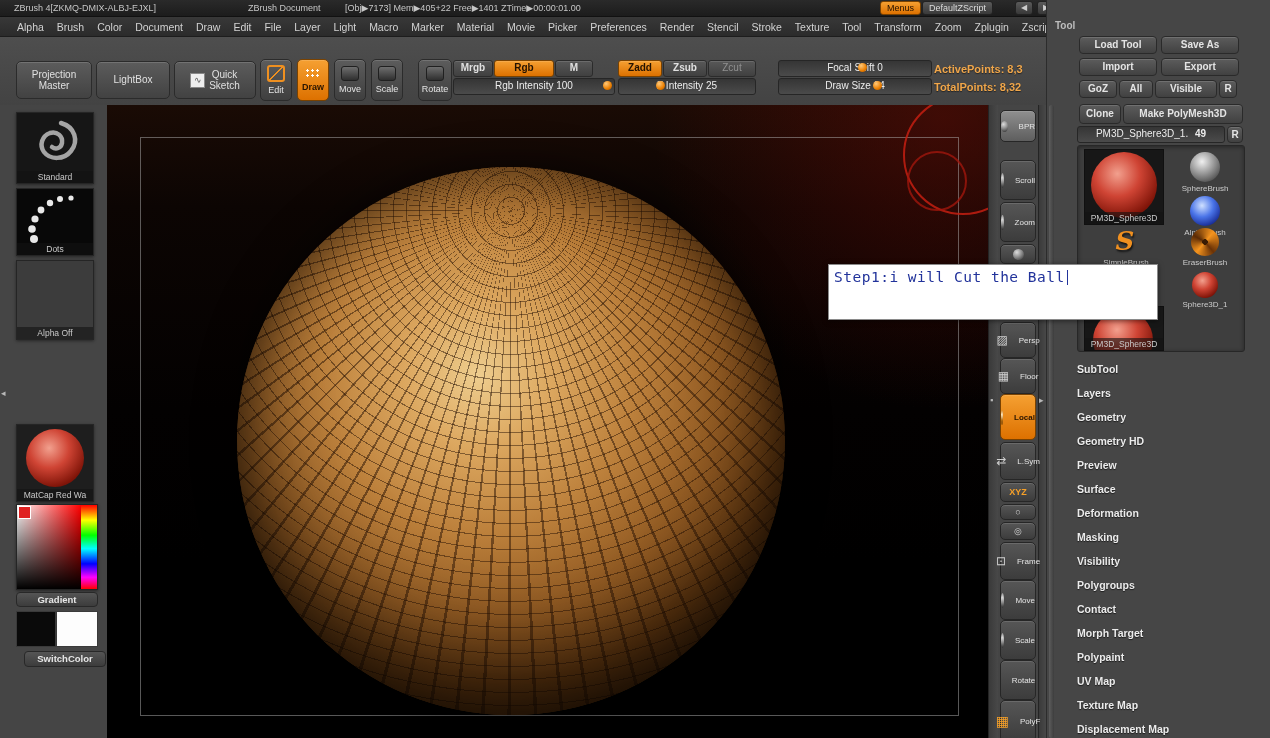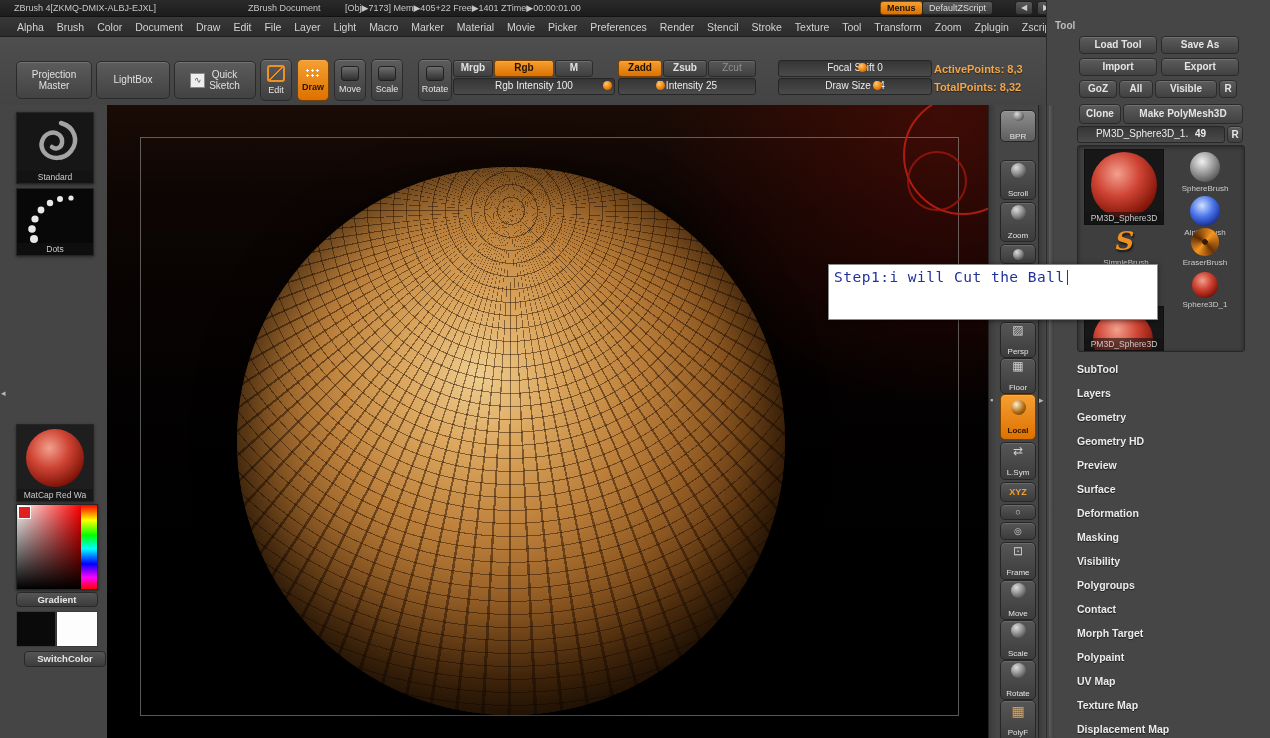--- a/index.html
+++ b/index.html
@@ -7,21 +7,21 @@
         font-family:"Liberation Sans",sans-serif;overflow:hidden;color:#ddd;font-size:11px}
 
   
   #titlebar{position:absolute;left:0;top:0;width:1270px;height:16px;background:linear-gradient(#2a2a2a,#1c1c1c);
             border-bottom:1px solid #111;font-size:9px;color:#c6c6c6;white-space:nowrap}
   #titlebar .t{position:absolute;top:3px}
   .tico{display:inline-block;min-width:16px;height:12px;line-height:12px;text-align:center;margin-left:3px;
         background:linear-gradient(#5a5a5a,#383838);border:1px solid #222;border-radius:3px;color:#ccc;font-size:8px}
   .tbtn{display:inline-block;height:12px;line-height:12px;padding:0 6px;margin-left:4px;border-radius:3px;
         background:linear-gradient(#5a5a5a,#3a3a3a);border:1px solid #222;color:#ddd;font-size:9px}
-  .tbtn.orange{background:linear-gradient(#f6a335,#dd7300);color:#241200;font-weight:bold;border-color:#7a4200}
+  .tbtn.orange{background:linear-gradient(#f6a335,#dd7300);color:#241200;font-weight:normal;border-color:#7a4200}
 
   
   #menubar{position:absolute;left:0;top:17px;width:1270px;height:20px;background:linear-gradient(#383838,#2b2b2b);
            border-bottom:1px solid #1d1d1d;line-height:20px;padding-left:12px;box-sizing:border-box;
            font-size:10.5px;color:#d2d2d2;white-space:nowrap}
   #menubar span{display:inline-block;padding:0 5px;cursor:default}
 
   
   #shelf{position:absolute;left:0;top:37px;width:1270px;height:68px;background:linear-gradient(#4e4e4e,#434343);
          border-bottom:1px solid #2a2a2a}
@@ -76,21 +76,21 @@
            font-family:"DejaVu Sans Mono",monospace;font-size:14.5px;color:#22339b;letter-spacing:.5px}
   .caret{display:inline-block;width:1px;height:15px;background:#22339b;margin-left:2px;vertical-align:text-bottom}
 
   
   .strip{position:absolute;top:105px;height:633px;background:linear-gradient(90deg,#3a3a3a,#4a4a4a);border-left:1px solid #242424;border-right:1px solid #242424}
   .handle{position:absolute;color:#b8b8b8;font-size:9px}
 
   
   #rail{position:absolute;left:998px;top:105px;width:40px;height:633px;background:#454545}
   .rail-btn{position:absolute;left:2px;width:34px;background:linear-gradient(#565656,#3c3c3c);border:1px solid #262626;
-            border-radius:5px;display:flex;flex-direction:column;align-items:center;justify-content:center;gap:11px;
+            border-radius:5px;display:flex;flex-direction:row;align-items:center;justify-content:center;gap:11px;
             box-shadow:inset 0 1px 0 rgba(255,255,255,.12);cursor:default}
   .rail-btn .lb{font-size:8px;color:#e4e4e4}
   .rail-btn.orange .lb{color:#2a1500;font-weight:bold}
   .rail-btn.lite{background:linear-gradient(#8f8f8f,#5e5e5e)}
   .ball{width:15px;height:15px;border-radius:50%;background:radial-gradient(circle at 35% 30%,#dcdcdc,#8f8f8f 45%,#383838 92%)}
   .gly{font-size:12px;line-height:12px;color:#cfcfcf}
 
   
   #toolpanel{position:absolute;left:1046px;top:0;width:224px;height:738px;background:#464646;border-left:1px solid #2c2c2c}
   #tp-scroll{position:absolute;left:2px;top:105px;width:5px;height:633px;background:linear-gradient(90deg,#5d5d5d,#3d3d3d);border-radius:3px}
@@ -235,20 +235,23 @@
           <circle cx="43" cy="10" r="3" fill="#e8e8e8"></circle>
         <circle cx="33" cy="14" r="3.2" fill="#e8e8e8"></circle>
           <circle cx="24" cy="21" r="3.4" fill="#e8e8e8"></circle>
         <circle cx="18" cy="30" r="3.6" fill="#e8e8e8"></circle>
           <circle cx="15" cy="40" r="3.8" fill="#e8e8e8"></circle>
         <circle cx="17" cy="50" r="4" fill="#e8e8e8"></circle>
       </svg>
       <div class="thumb-label">Dots</div>
     </div>
 
+    <div class="thumb" style="left:16px;top:155px;width:76px;height:78px;background:#3c3c3c">
+      <div class="thumb-label">Alpha Off</div>
+    </div>
 
 
     <div class="thumb" style="left:16px;top:319px;width:76px;height:76px;background:#1e1e1e">
       <div class="redball" style="position:absolute;left:9px;top:4px;width:58px;height:58px"></div>
       <div class="thumb-label">MatCap Red Wa</div>
     </div>
 
     <div class="thumb" style="left:16px;top:399px;width:80px;height:84px;background:#222">
       <div style="position:absolute;left:0;top:0;right:16px;bottom:0;background:linear-gradient(rgba(0,0,0,0),#000),linear-gradient(90deg,#fff,#f00)"></div>
       <div style="position:absolute;right:0;top:0;width:16px;bottom:0;background:linear-gradient(#f00,#ff0 18%,#0f0 36%,#0ff 52%,#00f 70%,#f0f 86%,#f00)"></div>

